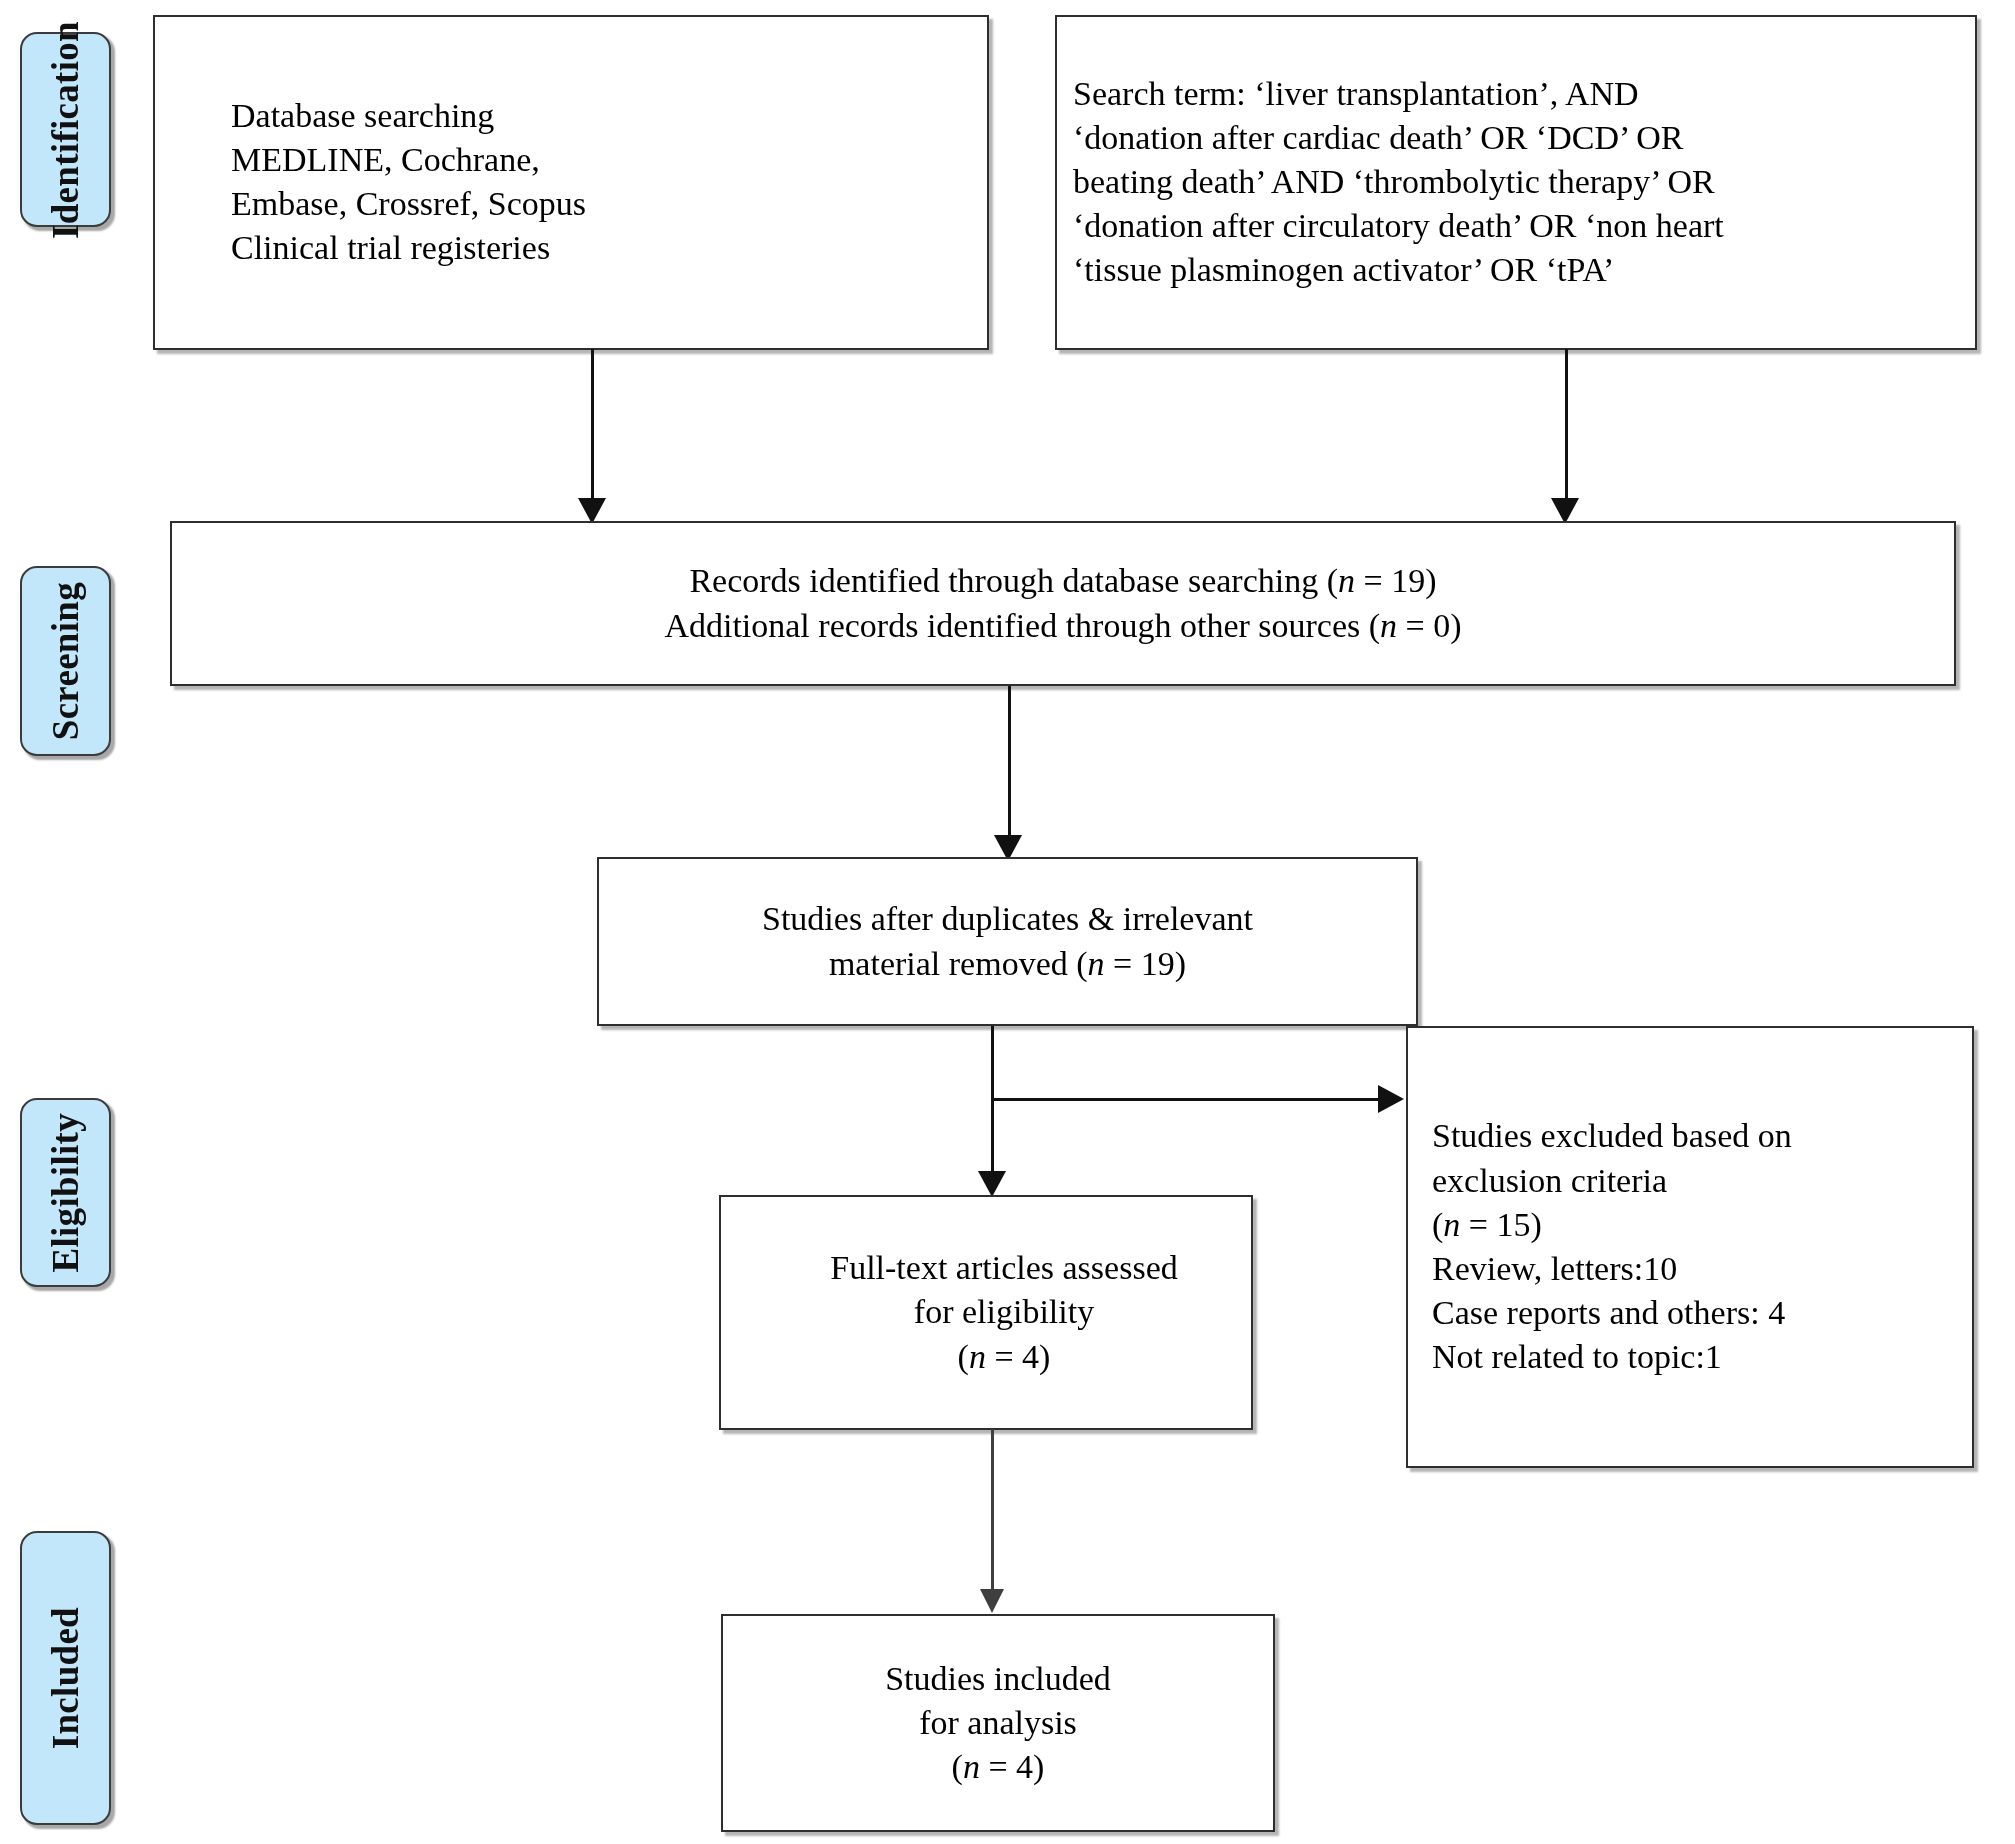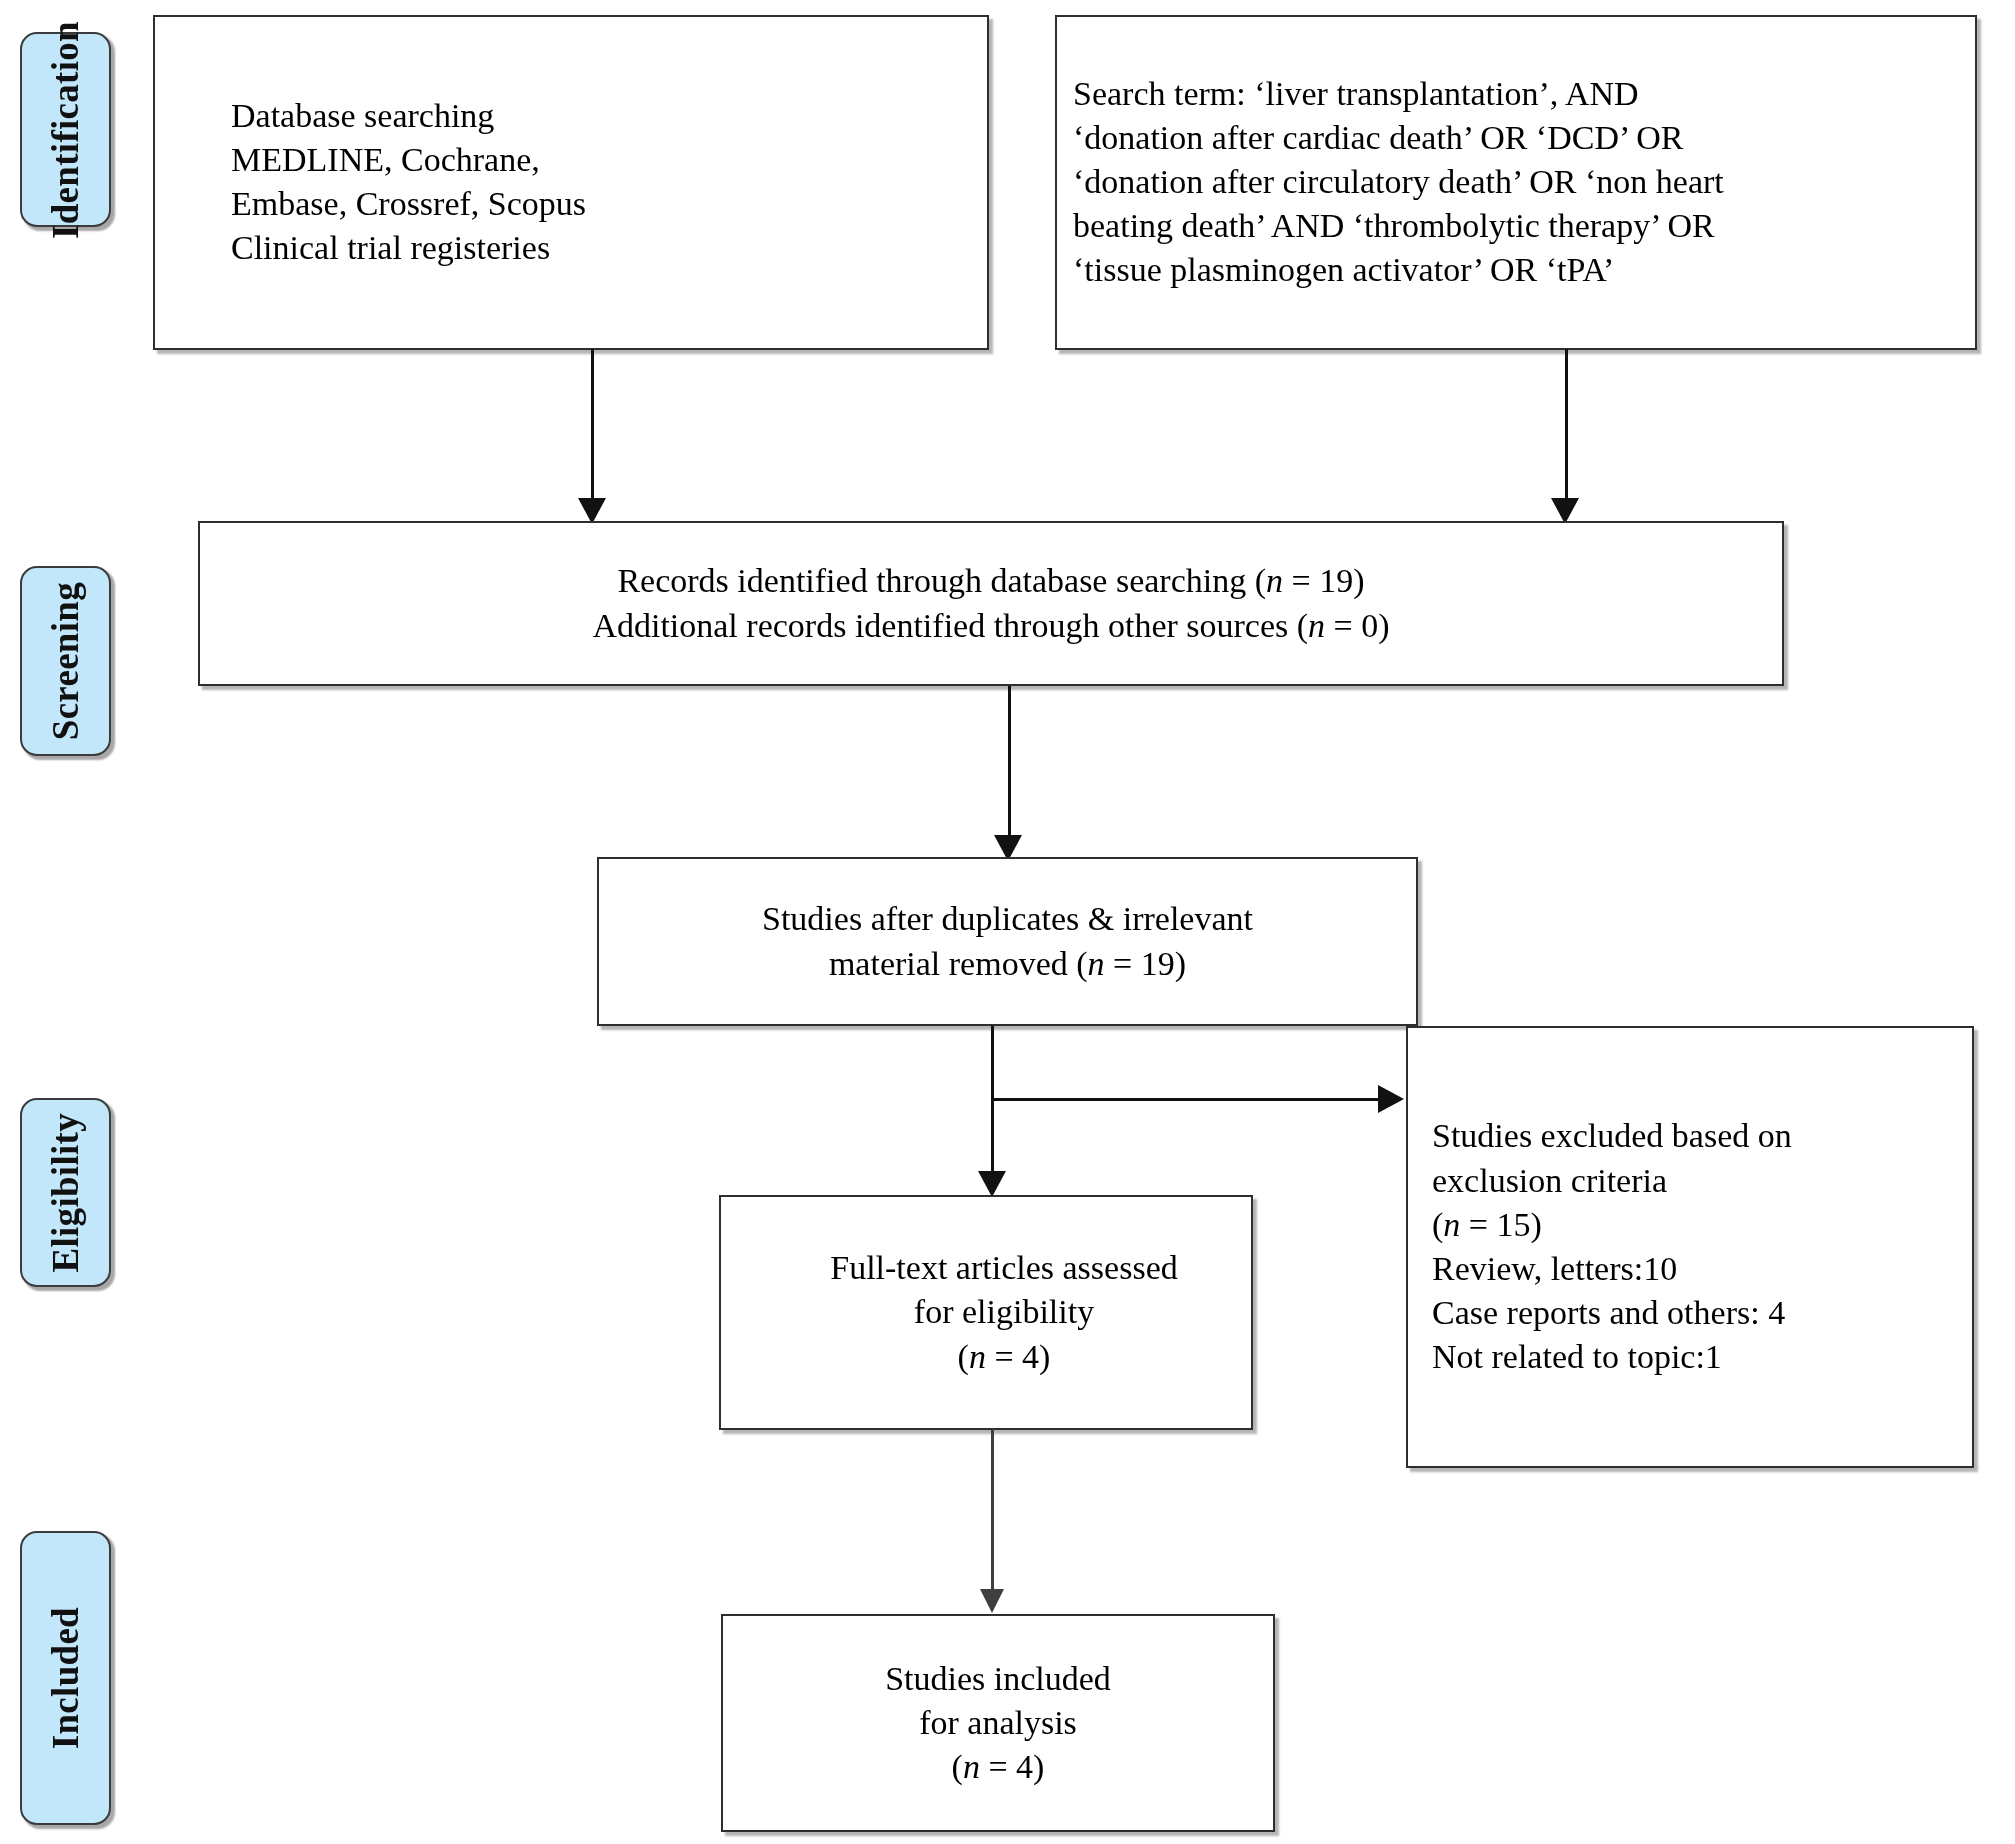--- a/index.html
+++ b/index.html
@@ -117,32 +117,32 @@
   <div class="flow-box align-left" style="left:153px; top:14.5px; width:836px; height:335px; padding-left:76px;">
     <div class="line">Database searching</div>
     <div class="line">MEDLINE, Cochrane,</div>
     <div class="line">Embase, Crossref, Scopus</div>
     <div class="line">Clinical trial registeries</div>
   </div>
 
   <div class="flow-box align-left" style="left:1055px; top:14.5px; width:922px; height:335px; padding-left:16px;">
     <div class="line">Search term: ‘liver transplantation’, AND</div>
     <div class="line">‘donation after cardiac death’ OR ‘DCD’ OR</div>
+    <div class="line">beating death’ AND ‘thrombolytic therapy’ OR</div>
     <div class="line">‘donation after circulatory death’ OR ‘non heart</div>
-    <div class="line">beating death’ AND ‘thrombolytic therapy’ OR</div>
     <div class="line">‘tissue plasminogen activator’ OR ‘tPA’</div>
   </div>
 
   <div class="vline" style="left:591px; top:349px; height:166px;"></div>
   <div class="arrow-down" style="left:578px; top:498px;"></div>
 
   <div class="vline" style="left:1565px; top:349px; height:166px;"></div>
   <div class="arrow-down" style="left:1551px; top:498px;"></div>
 
-  <div class="flow-box align-center" style="left:198px; top:521px; width:1586px; height:165px;">
+  <div class="flow-box align-center" style="left:170px; top:521px; width:1786px; height:165px;">
     <div class="line"><span>Records identified through database searching (</span><span class="ital">n</span><span> = 19)</span></div>
     <div class="line"><span>Additional records identified through other sources (</span><span class="ital">n</span><span> = 0)</span></div>
   </div>
 
   <div class="vline" style="left:1008px; top:686px; height:165px;"></div>
   <div class="arrow-down" style="left:994px; top:835px;"></div>
 
   <div class="flow-box align-center" style="left:597px; top:857px; width:821px; height:169px;text-align:center;">
     <div class="line">Studies after duplicates &amp; irrelevant</div>
     <div class="line"><span>material removed (</span><span class="ital">n</span><span> = 19)</span></div>

